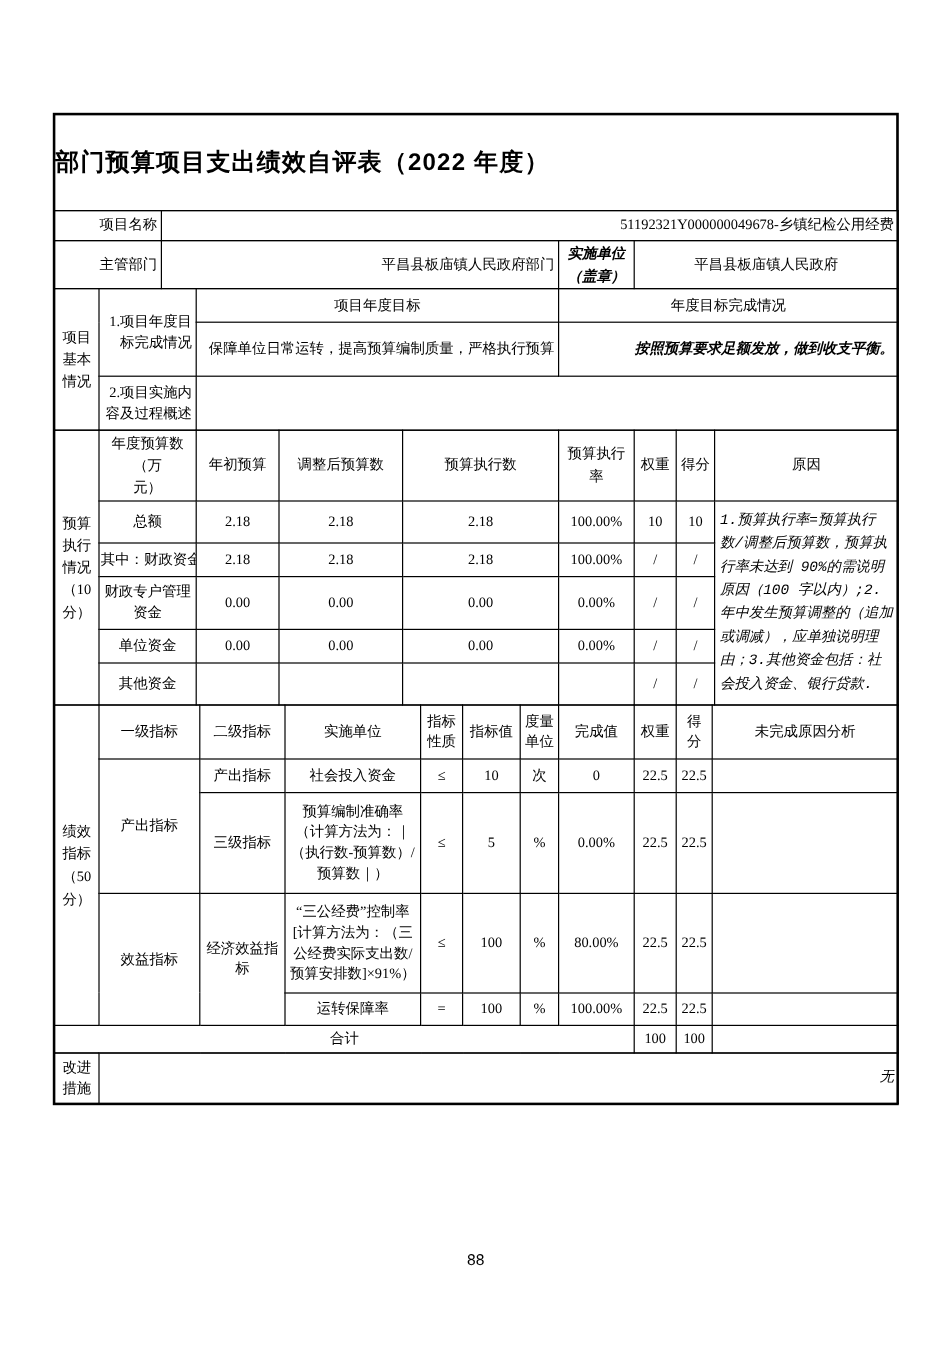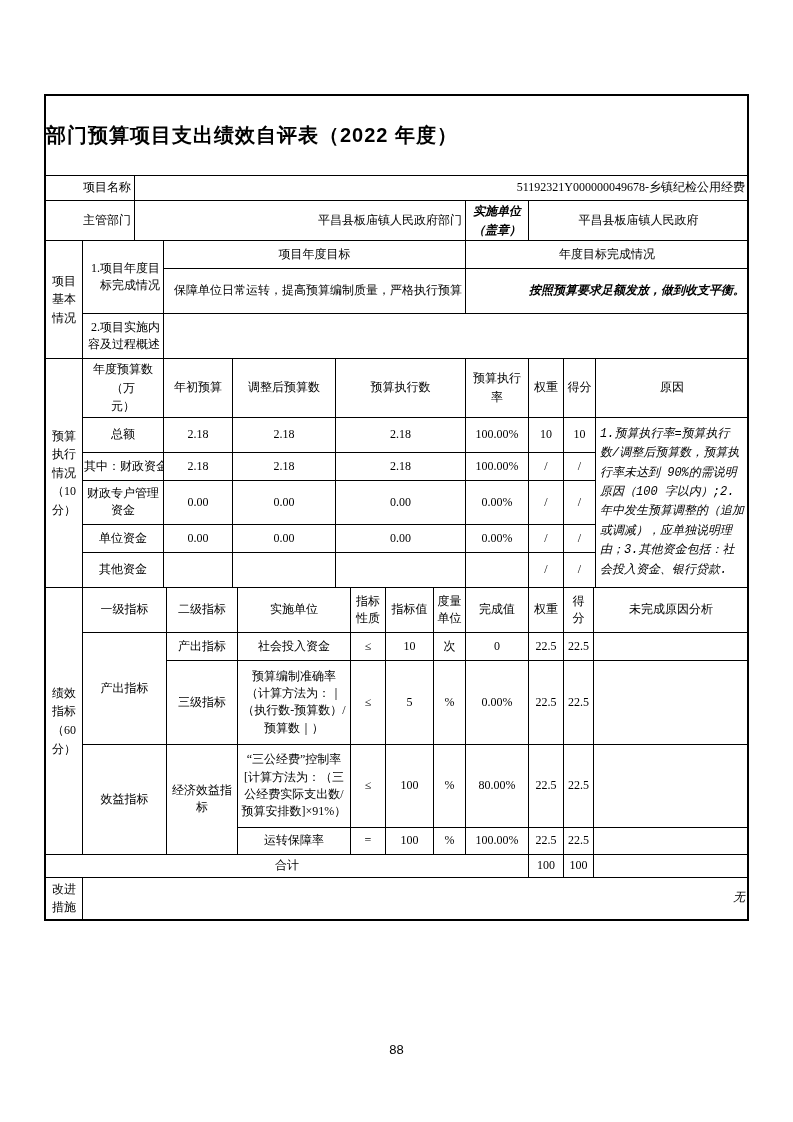--- a/index.html
+++ b/index.html
@@ -193,21 +193,21 @@
         <col style="width:32px">
         <col style="width:63px">
       <col style="width:35px">
         <col style="width:30px">
         <col style="width:155px">
     </colgroup>
     <tbody>
         <tr style="height:45px">
       <td rowspan="5" class="vlabel">绩效
 指标
-（60
+（50
 分）</td>
       <td>一级指标</td>
       <td>二级指标</td>
       <td>实施单位</td>
       <td>指标性质</td>
       <td>指标值</td>
       <td>度量单位</td>
       <td>完成值</td>
       <td>权重</td>
       <td>得分</td>

